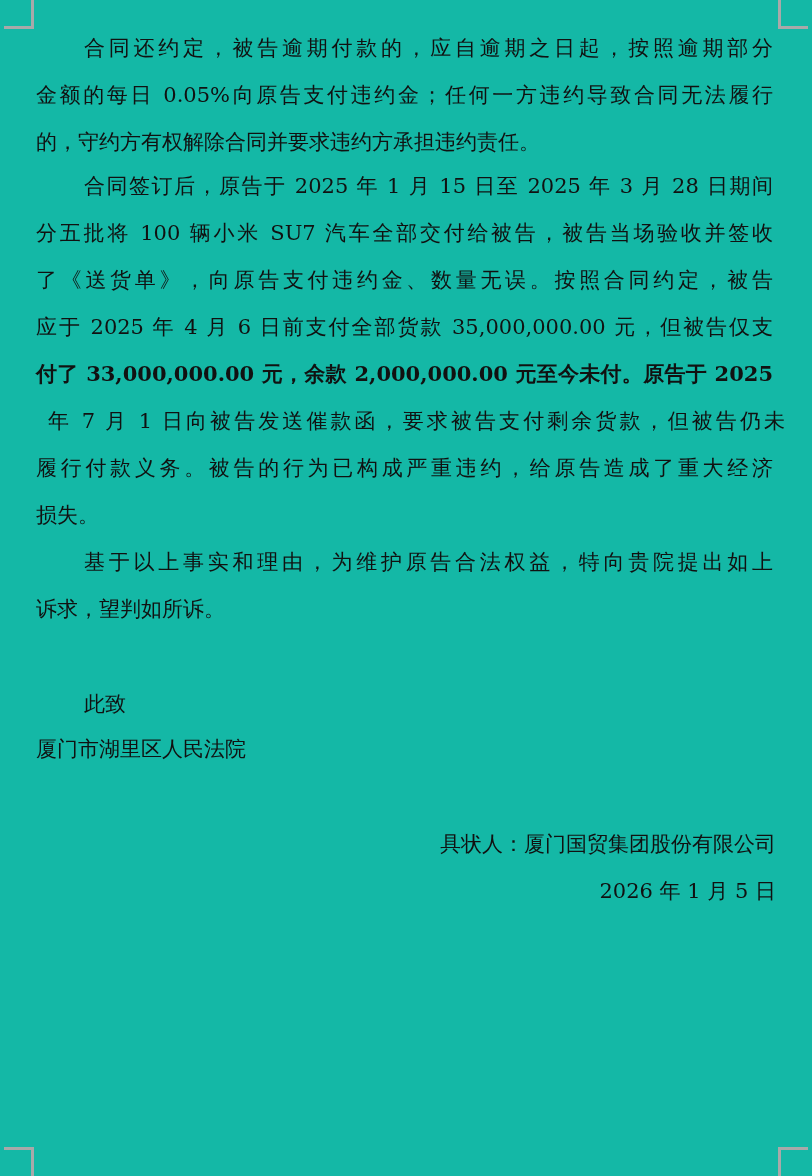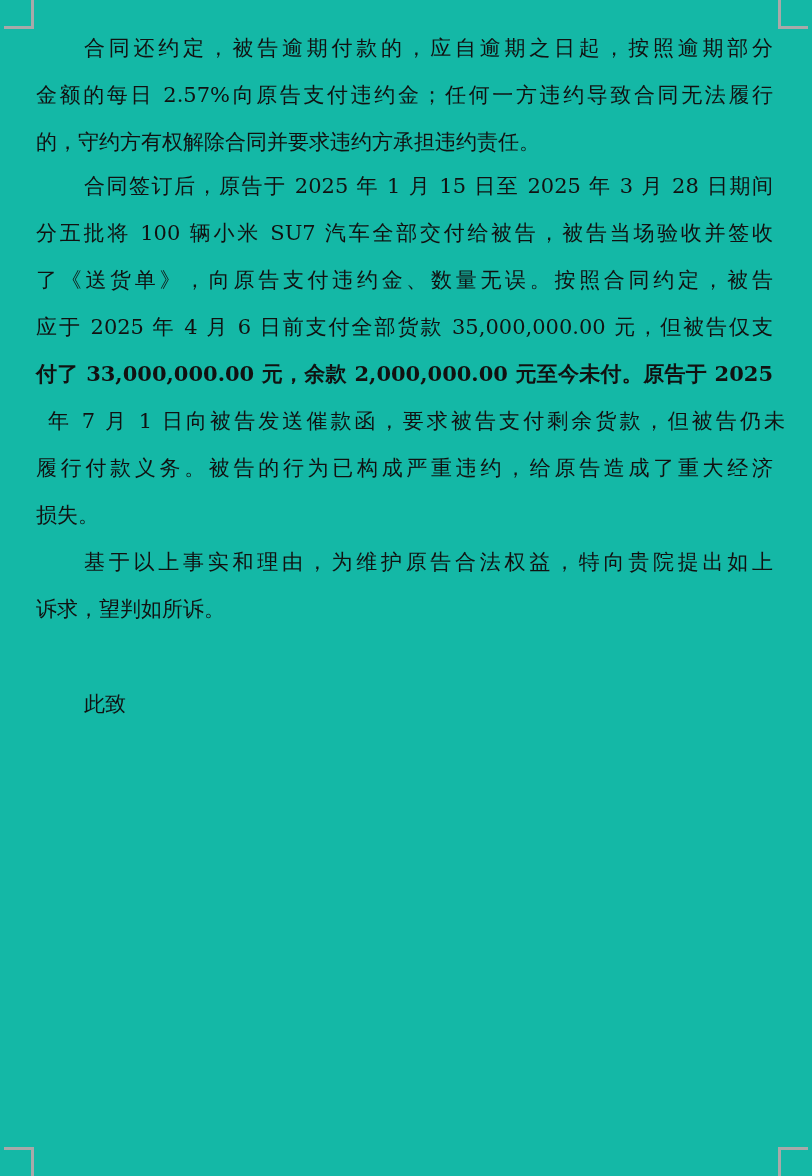--- a/index.html
+++ b/index.html
@@ -79,36 +79,39 @@
 
 <div class="page">
 
   <div class="corner tl"></div>
   <div class="corner tr"></div>
   <div class="corner bl"></div>
   <div class="corner br"></div>
 
   <div>
     <div class="line indent" style="top:33px;">合同还约定，被告逾期付款的，应自逾期之日起，按照逾期部分</div>
-    <div class="line" style="top:80px;">金额的每日 2.57%向原告支付违约金；任何一方违约导致合同无法履行</div>
+    <div class="line" style="top:80px;">金额的每日 0.05%向原告支付违约金；任何一方违约导致合同无法履行</div>
     <div class="line last" style="top:127px;">的，守约方有权解除合同并要求违约方承担违约责任。</div>
   </div>
 
   <div>
     <div class="line indent" style="top:171px;">合同签订后，原告于 2025 年 1 月 15 日至 2025 年 3 月 28 日期间</div>
     <div class="line" style="top:218px;">分五批将 100 辆小米 SU7 汽车全部交付给被告，被告当场验收并签收</div>
     <div class="line" style="top:265px;">了《送货单》，向原告支付违约金、数量无误。按照合同约定，被告</div>
     <div class="line" style="top:312px;">应于 2025 年 4 月 6 日前支付全部货款 35,000,000.00 元，但被告仅支</div>
     <div class="line" style="top:359px;font-weight:bold;">付了 33,000,000.00 元，余款 2,000,000.00 元至今未付。原告于 2025</div>
     <div class="line" style="top:406px;margin-left:12px;">年 7 月 1 日向被告发送催款函，要求被告支付剩余货款，但被告仍未</div>
     <div class="line" style="top:453px;">履行付款义务。被告的行为已构成严重违约，给原告造成了重大经济</div>
     <div class="line last" style="top:500px;">损失。</div>
   </div>
 
   <div>
     <div class="line indent" style="top:547px;">基于以上事实和理由，为维护原告合法权益，特向贵院提出如上</div>
     <div class="line last" style="top:594px;">诉求，望判如所诉。</div>
   </div>
 
   <div class="line salutation" style="top:689px;">此致</div>
+  <div class="line recipient" style="top:734px;">厦门市湖里区人民法院</div>
 
+  <div class="line right" style="top:829px;">具状人：厦门国贸集团股份有限公司</div>
+  <div class="line right" style="top:876px;">2026 年 1 月 5 日</div>
 
 </div>
 
 </body></html>

